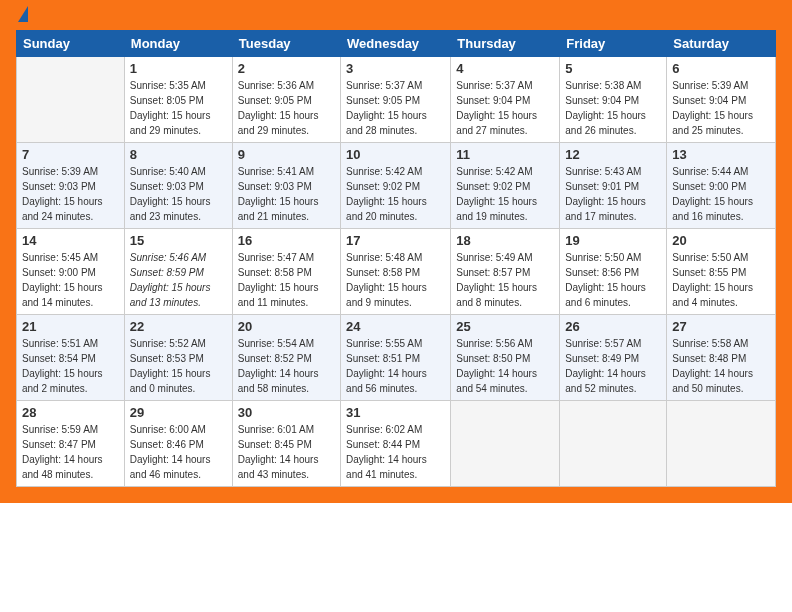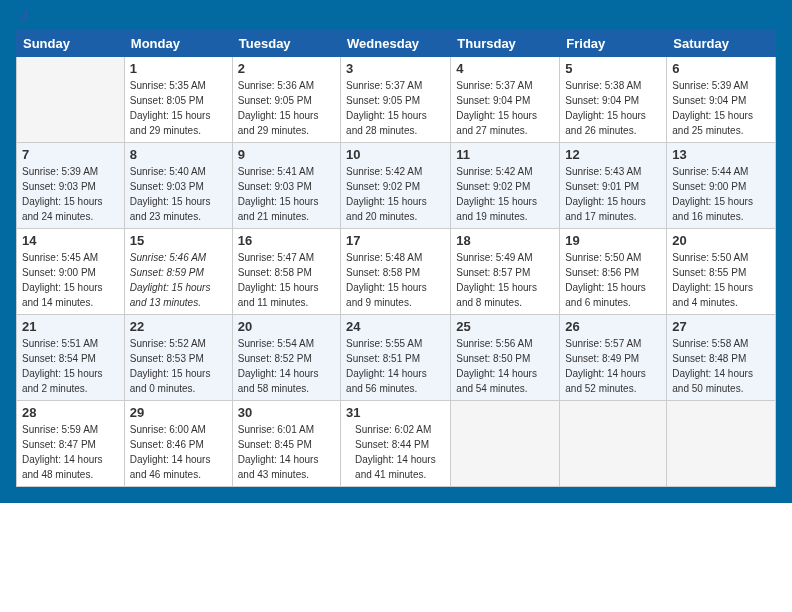--- a/index.html
+++ b/index.html
@@ -5,21 +5,21 @@
     * { box-sizing: border-box; margin: 0; padding: 0; }
     body {
       font-family: Arial, sans-serif;
       background: #fff;
       width: 792px;
       min-height: 612px;
       padding: 0;
     }
     .page {
       width: 792px;
-      background: #0369a1;
+      background: #f97316;
       padding: 10px 16px 16px 16px;
     }
     .header {
       display: flex;
       justify-content: space-between;
       align-items: flex-start;
       margin-bottom: 8px;
     }
     .logo {
       display: flex;
@@ -349,21 +349,21 @@
           </td>
           <td>
             <span class="day-num">30</span>
             <div class="day-info" style="white-space: pre-line;">Sunrise: 6:01 AM
 Sunset: 8:45 PM
 Daylight: 14 hours
 and 43 minutes.</div>
           </td>
           <td>
             <span class="day-num">31</span>
-            <div class="day-info" style="white-space: pre-line; margin-left: 9px;">Sunrise: 6:02 AM
+            <div class="day-info" style="white-space: pre-line;">Sunrise: 6:02 AM
 Sunset: 8:44 PM
 Daylight: 14 hours
 and 41 minutes.</div>
           </td>
           <td class="empty"></td>
           <td class="empty"></td>
           <td class="empty"></td>
         </tr>
       </tbody>
   </table>

